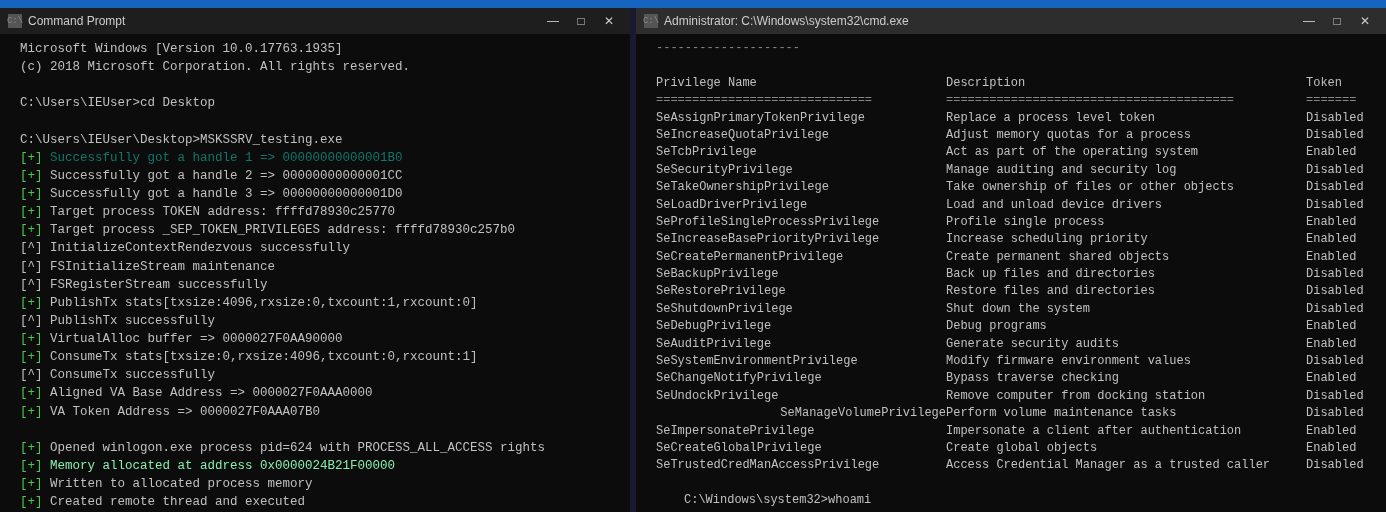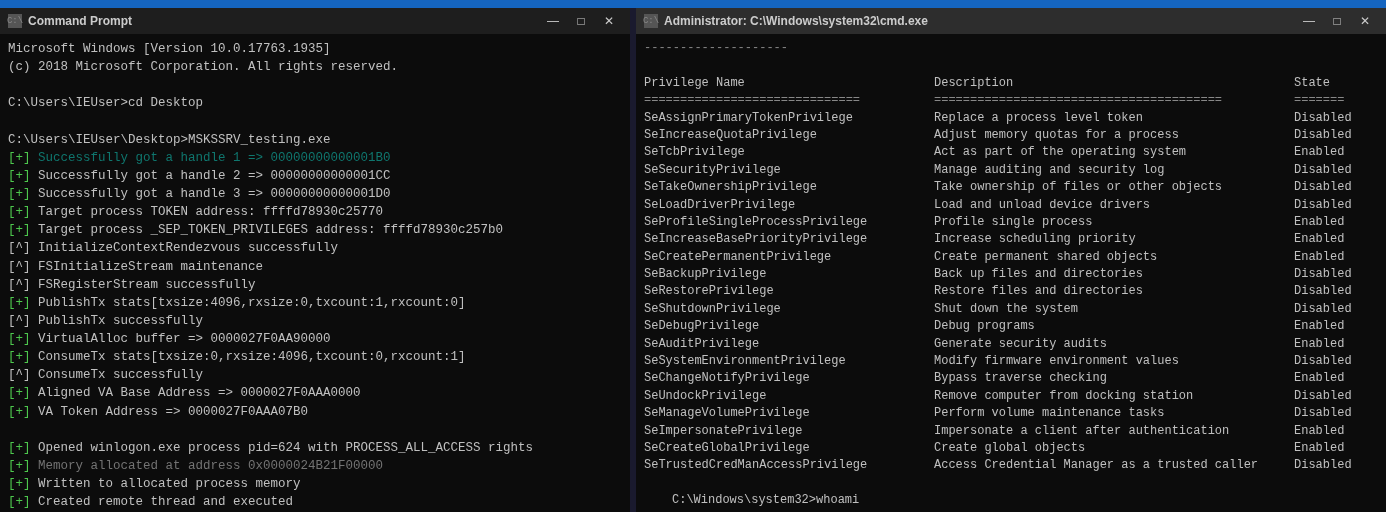--- a/index.html
+++ b/index.html
@@ -53,21 +53,20 @@
       align-items: center;
       justify-content: center;
       color: #aaa;
     }
 
     .cmd-titlebar-title {
       flex: 1;
       color: #cccccc;
       font-size: 12px;
       font-family: 'Segoe UI', sans-serif;
-      font-weight: bold;
     }
 
     .cmd-titlebar-buttons {
       display: flex;
       gap: 2px;
     }
 
     .titlebar-btn {
       width: 26px;
       height: 20px;
@@ -75,21 +74,21 @@
       align-items: center;
       justify-content: center;
       color: #ccc;
       font-size: 12px;
       cursor: pointer;
       font-family: Arial, sans-serif;
     }
 
     .cmd-body {
       flex: 1;
-      padding: 6px 8px;
+      padding: 6px 20px;
       overflow: hidden;
       color: #c0c0c0;
       font-size: 12.5px;
       line-height: 1.45;
     }
 
     
     .cmd-right {
       position: absolute;
       top: 8px;
@@ -139,61 +138,61 @@
     <span class="line"><span style="color:#c0c0c0;">[^] FSRegisterStream successfully</span></span>
     <span class="line"><span style="color:#4ec94e;">[+]</span><span style="color:#c0c0c0;"> PublishTx stats[txsize:4096,rxsize:0,txcount:1,rxcount:0]</span></span>
     <span class="line"><span style="color:#c0c0c0;">[^] PublishTx successfully</span></span>
     <span class="line"><span style="color:#4ec94e;">[+]</span><span style="color:#c0c0c0;"> VirtualAlloc buffer =&gt; 0000027F0AA90000</span></span>
     <span class="line"><span style="color:#4ec94e;">[+]</span><span style="color:#c0c0c0;"> ConsumeTx stats[txsize:0,rxsize:4096,txcount:0,rxcount:1]</span></span>
     <span class="line"><span style="color:#c0c0c0;">[^] ConsumeTx successfully</span></span>
     <span class="line"><span style="color:#4ec94e;">[+]</span><span style="color:#c0c0c0;"> Aligned VA Base Address =&gt; 0000027F0AAA0000</span></span>
     <span class="line"><span style="color:#4ec94e;">[+]</span><span style="color:#c0c0c0;"> VA Token Address =&gt; 0000027F0AAA07B0</span></span>
     <span class="line">&nbsp;</span>
     <span class="line"><span style="color:#4ec94e;">[+]</span><span style="color:#c0c0c0;"> Opened winlogon.exe process pid=624 with PROCESS_ALL_ACCESS rights</span></span>
-    <span class="line"><span style="color:#4ec94e;">[+]</span><span style="color:#737373;"> Memory allocated at address 0x0000024B21F00000</span></span>
+    <span class="line"><span style="color:#4ec94e;">[+]</span><span style="color:#86efac;"> Memory allocated at address 0x0000024B21F00000</span></span>
     <span class="line"><span style="color:#4ec94e;">[+]</span><span style="color:#c0c0c0;"> Written to allocated process memory</span></span>
     <span class="line"><span style="color:#4ec94e;">[+]</span><span style="color:#c0c0c0;"> Created remote thread and executed</span></span>
     <span class="line">&nbsp;</span>
 
   </div>
 </div>
 
 <div class="cmd-right">
   <div class="cmd-titlebar">
     <div class="cmd-titlebar-icon" style="font-size:9px; color:#888;">C:\</div>
     <div class="cmd-titlebar-title">Administrator: C:\Windows\system32\cmd.exe</div>
     <div class="cmd-titlebar-buttons">
       <div class="titlebar-btn">—</div>
       <div class="titlebar-btn">□</div>
       <div class="titlebar-btn close">✕</div>
     </div>
   </div>
   <div class="cmd-body" style="font-size:12px; overflow: hidden;">
     <span class="line" style="color:#888;">--------------------</span>
     <span class="line">&nbsp;</span>
-    <span class="line" style="color:#c0c0c0;"><span style="display:inline-block;width:290px;">Privilege Name</span><span style="display:inline-block;width:360px;">Description</span><span>State</span></span>
+    <span class="line" style="color:#c0c0c0;"><span style="display:inline-block;width:290px;">Privilege Name</span><span style="display:inline-block;width:360px;">Description</span><span>Token</span></span>
     <span class="line" style="color:#888;"><span style="display:inline-block;width:290px;">==============================</span><span style="display:inline-block;width:360px;">========================================</span><span>=======</span></span>
     <span class="line" style="color:#c0c0c0;"><span style="display:inline-block;width:290px;">SeAssignPrimaryTokenPrivilege</span><span style="display:inline-block;width:360px;">Replace a process level token</span><span>Disabled</span></span>
     <span class="line" style="color:#c0c0c0;"><span style="display:inline-block;width:290px;">SeIncreaseQuotaPrivilege</span><span style="display:inline-block;width:360px;">Adjust memory quotas for a process</span><span>Disabled</span></span>
     <span class="line" style="color:#c0c0c0;"><span style="display:inline-block;width:290px;">SeTcbPrivilege</span><span style="display:inline-block;width:360px;">Act as part of the operating system</span><span>Enabled</span></span>
     <span class="line" style="color:#c0c0c0;"><span style="display:inline-block;width:290px;">SeSecurityPrivilege</span><span style="display:inline-block;width:360px;">Manage auditing and security log</span><span>Disabled</span></span>
     <span class="line" style="color:#c0c0c0;"><span style="display:inline-block;width:290px;">SeTakeOwnershipPrivilege</span><span style="display:inline-block;width:360px;">Take ownership of files or other objects</span><span>Disabled</span></span>
     <span class="line" style="color:#c0c0c0;"><span style="display:inline-block;width:290px;">SeLoadDriverPrivilege</span><span style="display:inline-block;width:360px;">Load and unload device drivers</span><span>Disabled</span></span>
     <span class="line" style="color:#c0c0c0;"><span style="display:inline-block;width:290px;">SeProfileSingleProcessPrivilege</span><span style="display:inline-block;width:360px;">Profile single process</span><span>Enabled</span></span>
     <span class="line" style="color:#c0c0c0;"><span style="display:inline-block;width:290px;">SeIncreaseBasePriorityPrivilege</span><span style="display:inline-block;width:360px;">Increase scheduling priority</span><span>Enabled</span></span>
     <span class="line" style="color:#c0c0c0;"><span style="display:inline-block;width:290px;">SeCreatePermanentPrivilege</span><span style="display:inline-block;width:360px;">Create permanent shared objects</span><span>Enabled</span></span>
     <span class="line" style="color:#c0c0c0;"><span style="display:inline-block;width:290px;">SeBackupPrivilege</span><span style="display:inline-block;width:360px;">Back up files and directories</span><span>Disabled</span></span>
     <span class="line" style="color:#c0c0c0;"><span style="display:inline-block;width:290px;">SeRestorePrivilege</span><span style="display:inline-block;width:360px;">Restore files and directories</span><span>Disabled</span></span>
     <span class="line" style="color:#c0c0c0;"><span style="display:inline-block;width:290px;">SeShutdownPrivilege</span><span style="display:inline-block;width:360px;">Shut down the system</span><span>Disabled</span></span>
     <span class="line" style="color:#c0c0c0;"><span style="display:inline-block;width:290px;">SeDebugPrivilege</span><span style="display:inline-block;width:360px;">Debug programs</span><span>Enabled</span></span>
     <span class="line" style="color:#c0c0c0;"><span style="display:inline-block;width:290px;">SeAuditPrivilege</span><span style="display:inline-block;width:360px;">Generate security audits</span><span>Enabled</span></span>
     <span class="line" style="color:#c0c0c0;"><span style="display:inline-block;width:290px;">SeSystemEnvironmentPrivilege</span><span style="display:inline-block;width:360px;">Modify firmware environment values</span><span>Disabled</span></span>
     <span class="line" style="color:#c0c0c0;"><span style="display:inline-block;width:290px;">SeChangeNotifyPrivilege</span><span style="display:inline-block;width:360px;">Bypass traverse checking</span><span>Enabled</span></span>
     <span class="line" style="color:#c0c0c0;"><span style="display:inline-block;width:290px;">SeUndockPrivilege</span><span style="display:inline-block;width:360px;">Remove computer from docking station</span><span>Disabled</span></span>
-    <span class="line" style="color:#c0c0c0;"><span style="display:inline-block;width:290px;">SeManageVolumePrivilege</span><span style="display:inline-block;width:360px;">Perform volume maintenance tasks</span><span>Disabled</span></span>
+    <span class="line" style="color:#c0c0c0;"><span style="display:inline-block;width:290px;text-align:right;">SeManageVolumePrivilege</span><span style="display:inline-block;width:360px;">Perform volume maintenance tasks</span><span>Disabled</span></span>
     <span class="line" style="color:#c0c0c0;"><span style="display:inline-block;width:290px;">SeImpersonatePrivilege</span><span style="display:inline-block;width:360px;">Impersonate a client after authentication</span><span>Enabled</span></span>
     <span class="line" style="color:#c0c0c0;"><span style="display:inline-block;width:290px;">SeCreateGlobalPrivilege</span><span style="display:inline-block;width:360px;">Create global objects</span><span>Enabled</span></span>
     <span class="line" style="color:#c0c0c0;"><span style="display:inline-block;width:290px;">SeTrustedCredManAccessPrivilege</span><span style="display:inline-block;width:360px;">Access Credential Manager as a trusted caller</span><span>Disabled</span></span>
     <span class="line">&nbsp;</span>
     <span class="line" style="color:#c0c0c0;margin-left:28px;">C:\Windows\system32&gt;whoami</span>
     <span class="line" style="color:#c0c0c0;">nt authority\system</span>
   </div>
 </div>
 
 </body></html>

